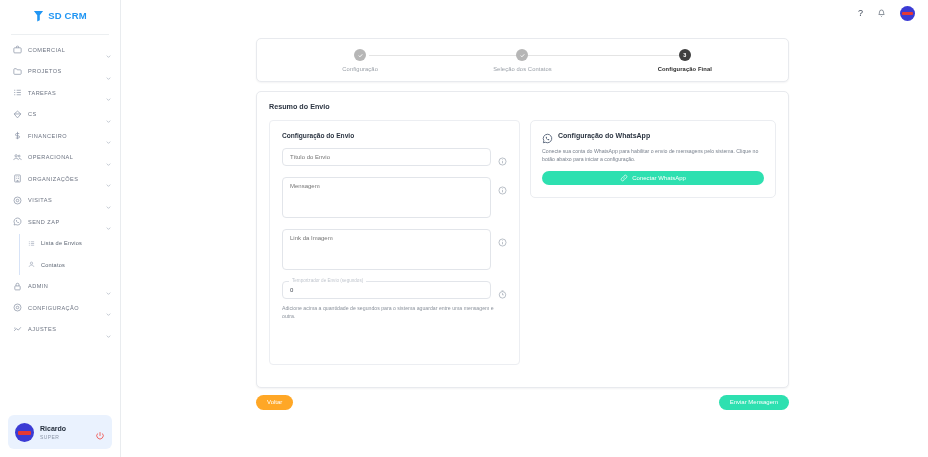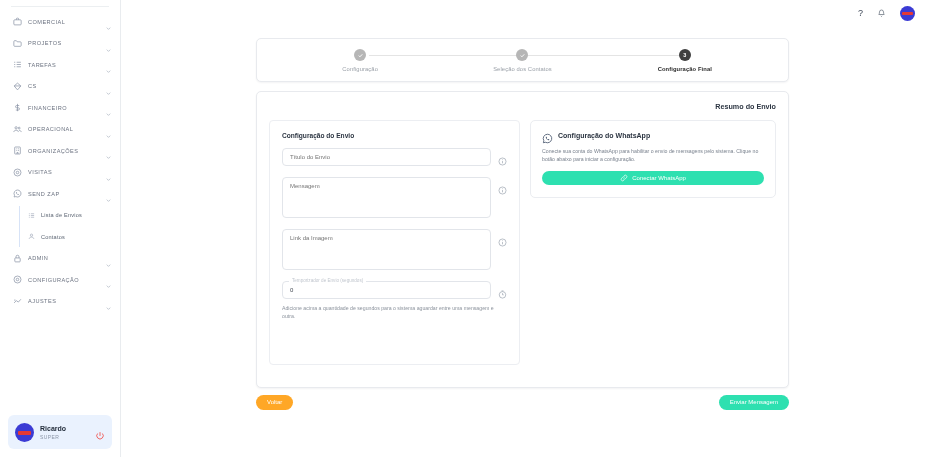--- a/index.html
+++ b/index.html
@@ -119,21 +119,21 @@
   }
   .step.active .step-label { color:#2b2b2b; font-weight: bold; }
   .step-line {
     position:absolute; top: 6px; height: 1px; background:#e4e4e4; z-index:1;
   }
   .line-1 { left: 18.5%; right: 50.8%; }
   .line-2 { left: 50.5%; right: 17%; }
 
   
   .body-card { margin-top: 9px; padding: 10px 12px 22px 12px; position:relative; }
-  .section-title { font-size: 7.2px; font-weight:bold; color:#2c3542; margin-bottom: 9px; text-align: right; }
+  .section-title { font-size: 7.2px; font-weight:bold; color:#2c3542; margin-bottom: 9px; }
 
   .cols { display:flex; gap: 10px; }
   .col-left {
     flex: 0 0 251px; border:1px solid #eceef2; border-radius:4px;
     padding: 11px 12px 14px 12px; min-height: 245px;
   }
   .col-right { flex: 1 1 auto; }
 
   .sub-title { font-size: 6.6px; font-weight:bold; color:#2c3542; margin-bottom: 9px; }
 
@@ -183,20 +183,28 @@
   .btn-back { background:#ffa726; }
   .btn-send { background:#2ee0b0; }
 </style>
 </head>
 <body>
 
 <div class="app">
 
   <aside class="sidebar">
 
+    <div class="logo-row">
+      <span class="logo-mark">
+        <svg class="logo-mark" viewBox="0 0 12 13">
+            <path d="M1 1h10l-3.6 4.6V11l-2.8 1.4V5.6z" fill="#2196f3"></path>
+          </svg>
+      </span>
+      <span class="logo-text">SD CRM</span>
+    </div>
     <div class="logo-sep"></div>
 
     <nav class="nav">
 
       <div class="nav-item">
         <span class="nav-ico">
             <svg width="9" height="9" viewBox="0 0 16 16" fill="none" stroke="currentColor" stroke-width="1.3">
               <rect x="1.5" y="5" width="13" height="9" rx="1.5"></rect>
               <path d="M6 5V3.5A1.5 1.5 0 017.5 2h1A1.5 1.5 0 0110 3.5V5"></path>
             </svg>

